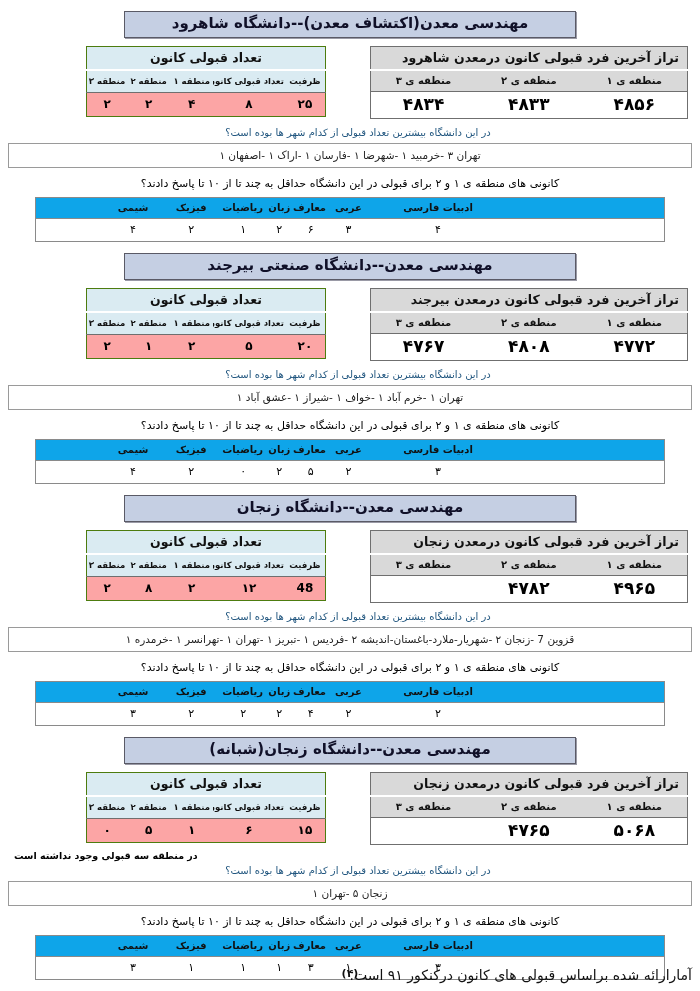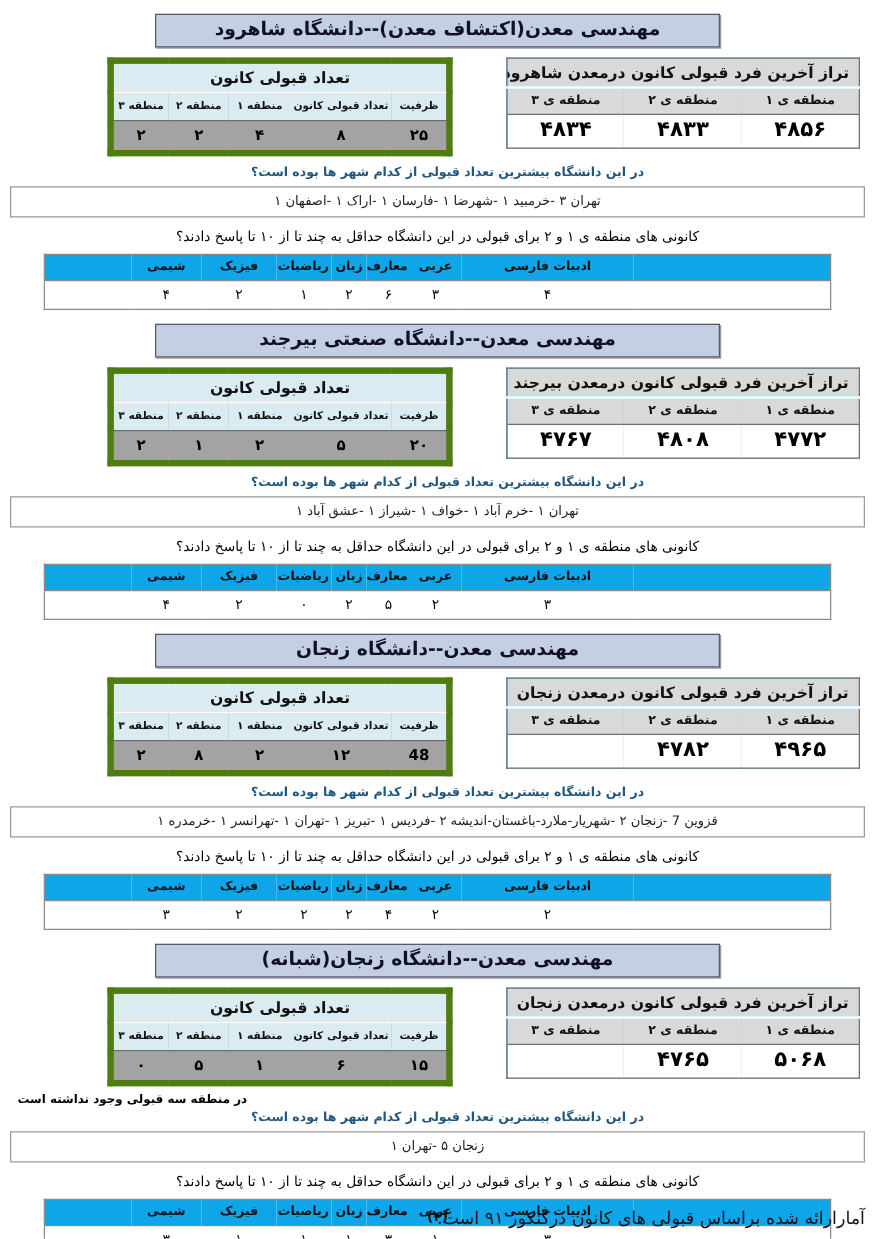--- a/index.html
+++ b/index.html
@@ -18,55 +18,55 @@
     padding:2px 0 5px 0; white-space:nowrap;
   }
 
   .tables-row {
     display:flex; justify-content:space-between; align-items:flex-start;
     padding:0 12px 0 86px; margin-bottom:8px;
   }
   table { border-collapse:collapse; table-layout:fixed; }
   th, td { white-space:nowrap; overflow:hidden; }
 
-  .score-table { width:283px; border:1px solid #6f6f6f; background:#7dd3fc; }
+  .score-table { width:318px; border:1px solid #6f6f6f; background:#b91c1c; }
   .score-table .t-title th {
     background:#d9d9d9; font-size:12.5px; font-weight:bold; color:#111;
     padding:3px 8px 4px 0; text-align:right; border-bottom:2px solid #ffffff;
   }
   .score-table .t-head th {
     background:#d9d9d9; font-size:10px; font-weight:bold; color:#111;
     padding:4px 2px 5px 2px; text-align:center; border-bottom:1px solid #6f6f6f;
   }
   .score-table td {
     font-size:17px; font-weight:bold; color:#000; text-align:center;
     padding:2px 0 4px 0; background:#fff;
   }
 
-  .adm-table { width:276px; border:5px solid #4d7c0f; background:#a3a3a3; }
+  .adm-table { width:240px; border:1px solid #4d7c0f; background:#fca5a5; }
   .adm-table .t-title th {
     background:#daebf2; font-size:12.5px; font-weight:bold; color:#111;
     padding:3px 0 4px 0; text-align:center; border-bottom:2px solid #ffffff;
   }
   .adm-table .t-head th {
     background:#daebf2; font-size:8.5px; font-weight:bold; color:#111;
     padding:5px 1px 6px 1px; text-align:center; border-bottom:1px solid #6f6f6f;
   }
   .adm-table td {
     font-size:12px; font-weight:bold; color:#000; text-align:center;
     padding:4px 0 5px 0;
   }
 
   .table-note {
     text-align:left; padding:1px 0 0 14px; font-size:9.5px; font-weight:bold;
     color:#000; margin:-4px 0 4px 0;
   }
 
   .q-city {
-    text-align:center; font-size:10px; font-weight:bold; color:#21567f;
+    text-align:center; font-size:10px; font-weight:normal; color:#21567f;
     margin:0 0 5px 16px;
   }
   .city-box {
     margin:0 8px 9px 8px; border:1px solid #9a9a9a;
     font-size:10.5px; color:#222; text-align:center; padding:5px 4px 6px 4px;
     min-height:24px;
   }
   .q-subject {
     text-align:center; font-size:11px; font-weight:normal; color:#000;
     margin:0 0 7px 0;

